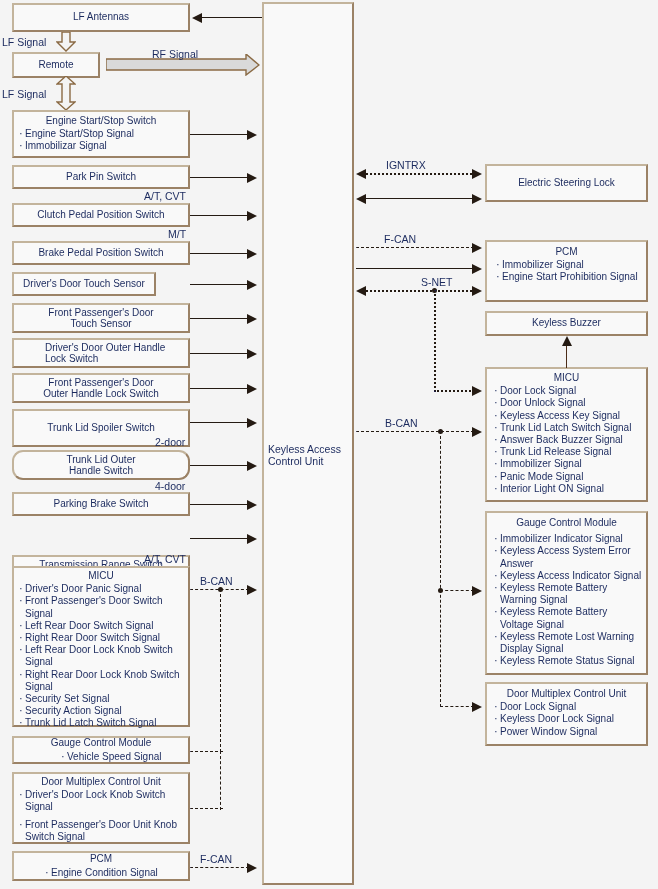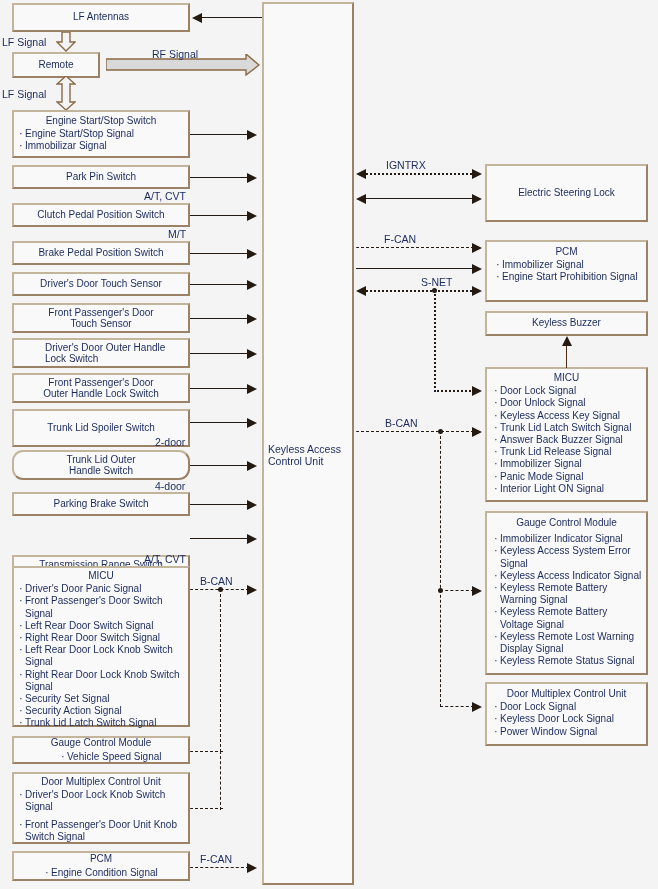--- a/index.html
+++ b/index.html
@@ -156,21 +156,21 @@
   </div>
 
   <div class="box" style="left:12px; top:203px; width:178px; height:24px;">
     <div class="title">Clutch Pedal Position Switch</div>
   </div>
 
   <div class="box" style="left:12px; top:241px; width:178px; height:24px;">
     <div class="title">Brake Pedal Position Switch</div>
   </div>
 
-  <div class="box" style="left:12px; top:272px; width:178px; height:24px;">
+  <div class="box" style="left:12px; top:272px; width:144px; height:24px;">
     <div class="title">Driver's Door Touch Sensor</div>
   </div>
 
   <div class="box" style="left:12px; top:303px; width:178px; height:30px;">
     <div class="title tight" style="white-space:pre-line;">Front Passenger's Door
 Touch Sensor</div>
   </div>
 
   <div class="box" style="left:12px; top:338px; width:178px; height:30px;">
     <div class="title tight" style="white-space:pre-line; text-align:left; padding-left:31px;">Driver's Door Outer Handle
@@ -232,21 +232,21 @@
     </ul>
   </div>
 
   <div class="box" style="left:12px; top:851px; width:178px; height:30px; justify-content:center;">
     <div class="title">PCM</div>
     <ul style="padding-left:30px;">
       <li>Engine Condition Signal</li>
     </ul>
   </div>
 
-  <div class="box" style="left:485px; top:164px; width:163px; height:58px;">
+  <div class="box" style="left:485px; top:164px; width:163px; height:38px;">
     <div class="title">Electric Steering Lock</div>
   </div>
 
   <div class="box" style="left:485px; top:240px; width:163px; height:62px; justify-content:flex-start; padding-top:4px;">
     <div class="title">PCM</div>
     <ul style="padding-left:8px;">
       <li>Immobilizer Signal</li>
       <li>Engine Start Prohibition Signal</li>
     </ul>
   </div>
@@ -267,21 +267,21 @@
       <li>Immobilizer Signal</li>
       <li>Panic Mode Signal</li>
       <li>Interior Light ON Signal</li>
     </ul>
   </div>
 
   <div class="box" style="left:485px; top:511px; width:163px; height:164px; justify-content:flex-start; padding-top:4px;">
     <div class="title">Gauge Control Module</div>
     <ul style="padding-left:6px; margin-top:4px;">
       <li>Immobilizer Indicator Signal</li>
-      <li>Keyless Access System Error Signal</li>
+      <li>Keyless Access System Error Answer</li>
       <li>Keyless Access Indicator Signal</li>
       <li>Keyless Remote Battery Warning Signal</li>
       <li>Keyless Remote Battery Voltage Signal</li>
       <li>Keyless Remote Lost Warning Display Signal</li>
       <li>Keyless Remote Status Signal</li>
     </ul>
   </div>
 
   <div class="box" style="left:485px; top:682px; width:163px; height:64px; justify-content:flex-start; padding-top:4px;">
     <div class="title">Door Multiplex Control Unit</div>

